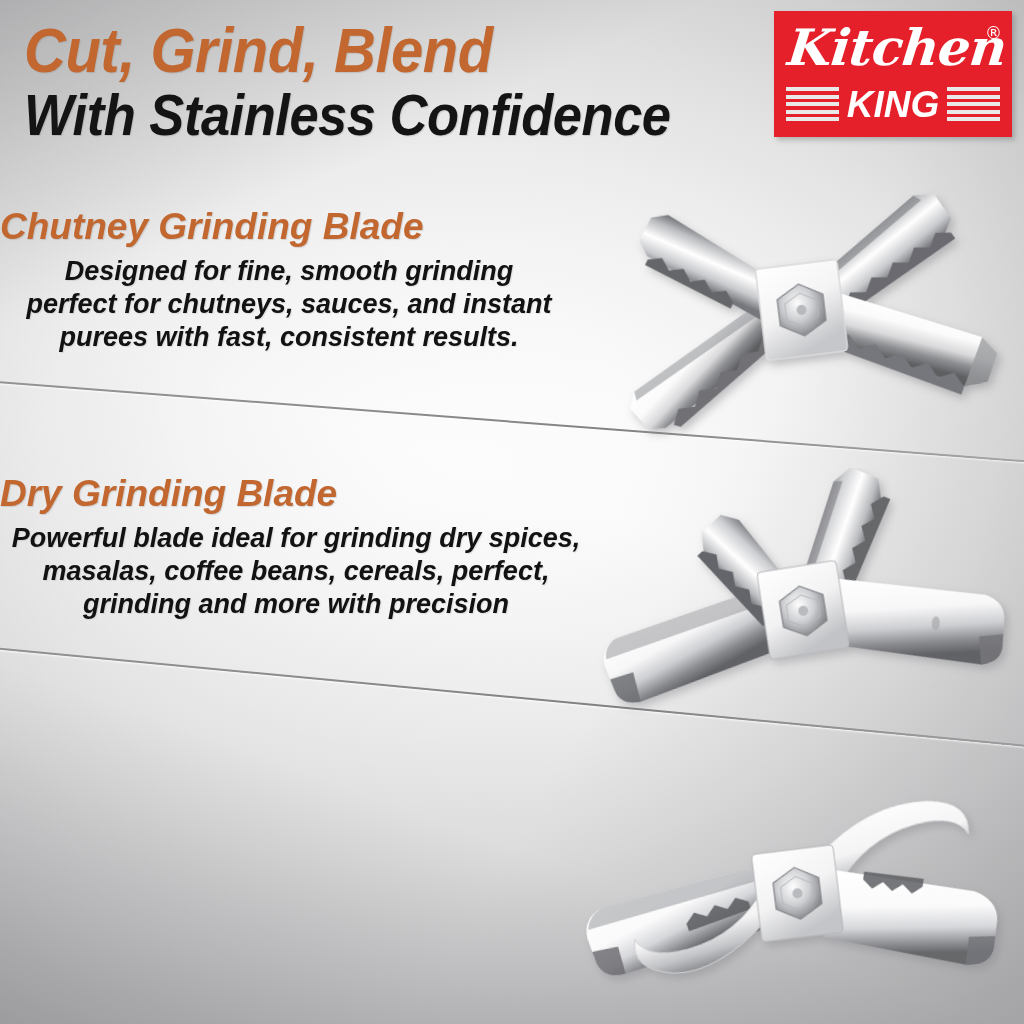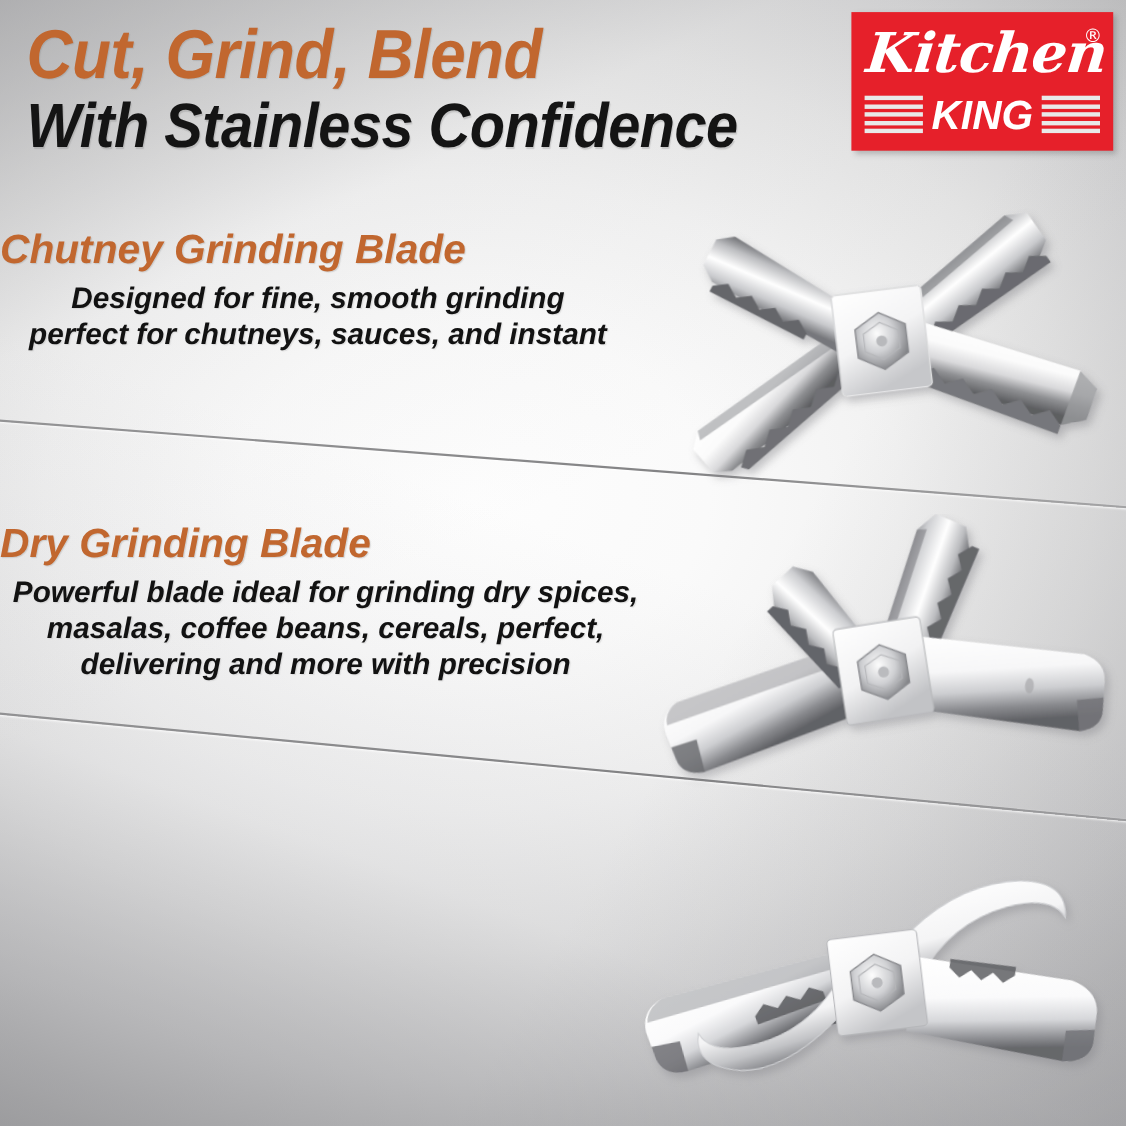--- a/index.html
+++ b/index.html
@@ -211,20 +211,21 @@
   </div>
 
   <div class="divider" id="divider-1"></div>
   <div class="divider" id="divider-2"></div>
 
   <div class="section" id="section-1">
     <div class="section-heading">Chutney Grinding Blade</div>
     <div class="section-body">
       <div>Designed for fine, smooth grinding</div>
       <div>perfect for chutneys, sauces, and instant</div>
+      <div>purees with fast, consistent results.</div>
     </div>
   </div>
 
   <div class="blade" id="blade-1" style="left:578px; top:160px;">
     <svg width="446" height="290" viewBox="0 0 446 290" aria-hidden="true">
       <defs>
         <linearGradient id="steelA" x1="0" y1="0" x2="0.35" y2="1">
           <stop offset="0%" stop-color="#ffffff"></stop>
           <stop offset="38%" stop-color="#fbfbfb"></stop>
           <stop offset="62%" stop-color="#d9d9db"></stop>
@@ -286,21 +287,21 @@
         <circle cx="223" cy="150" r="5" fill="#b8b9bc"></circle>
       </g>
     </svg>
   </div>
 
   <div class="section" id="section-2">
     <div class="section-heading">Dry Grinding Blade</div>
     <div class="section-body">
       <div>Powerful blade ideal for grinding dry spices,</div>
       <div>masalas, coffee beans, cereals, perfect,</div>
-      <div>delivering and more with precision</div>
+      <div>grinding and more with precision</div>
     </div>
   </div>
 
   <div class="blade" id="blade-2" style="left:580px; top:468px;">
     <svg width="444" height="270" viewBox="0 0 444 270" aria-hidden="true">
       <defs>
         <linearGradient id="steelC" x1="0" y1="0" x2="0.3" y2="1">
           <stop offset="0%" stop-color="#ffffff"></stop>
           <stop offset="42%" stop-color="#f7f7f8"></stop>
           <stop offset="66%" stop-color="#cdced1"></stop>

